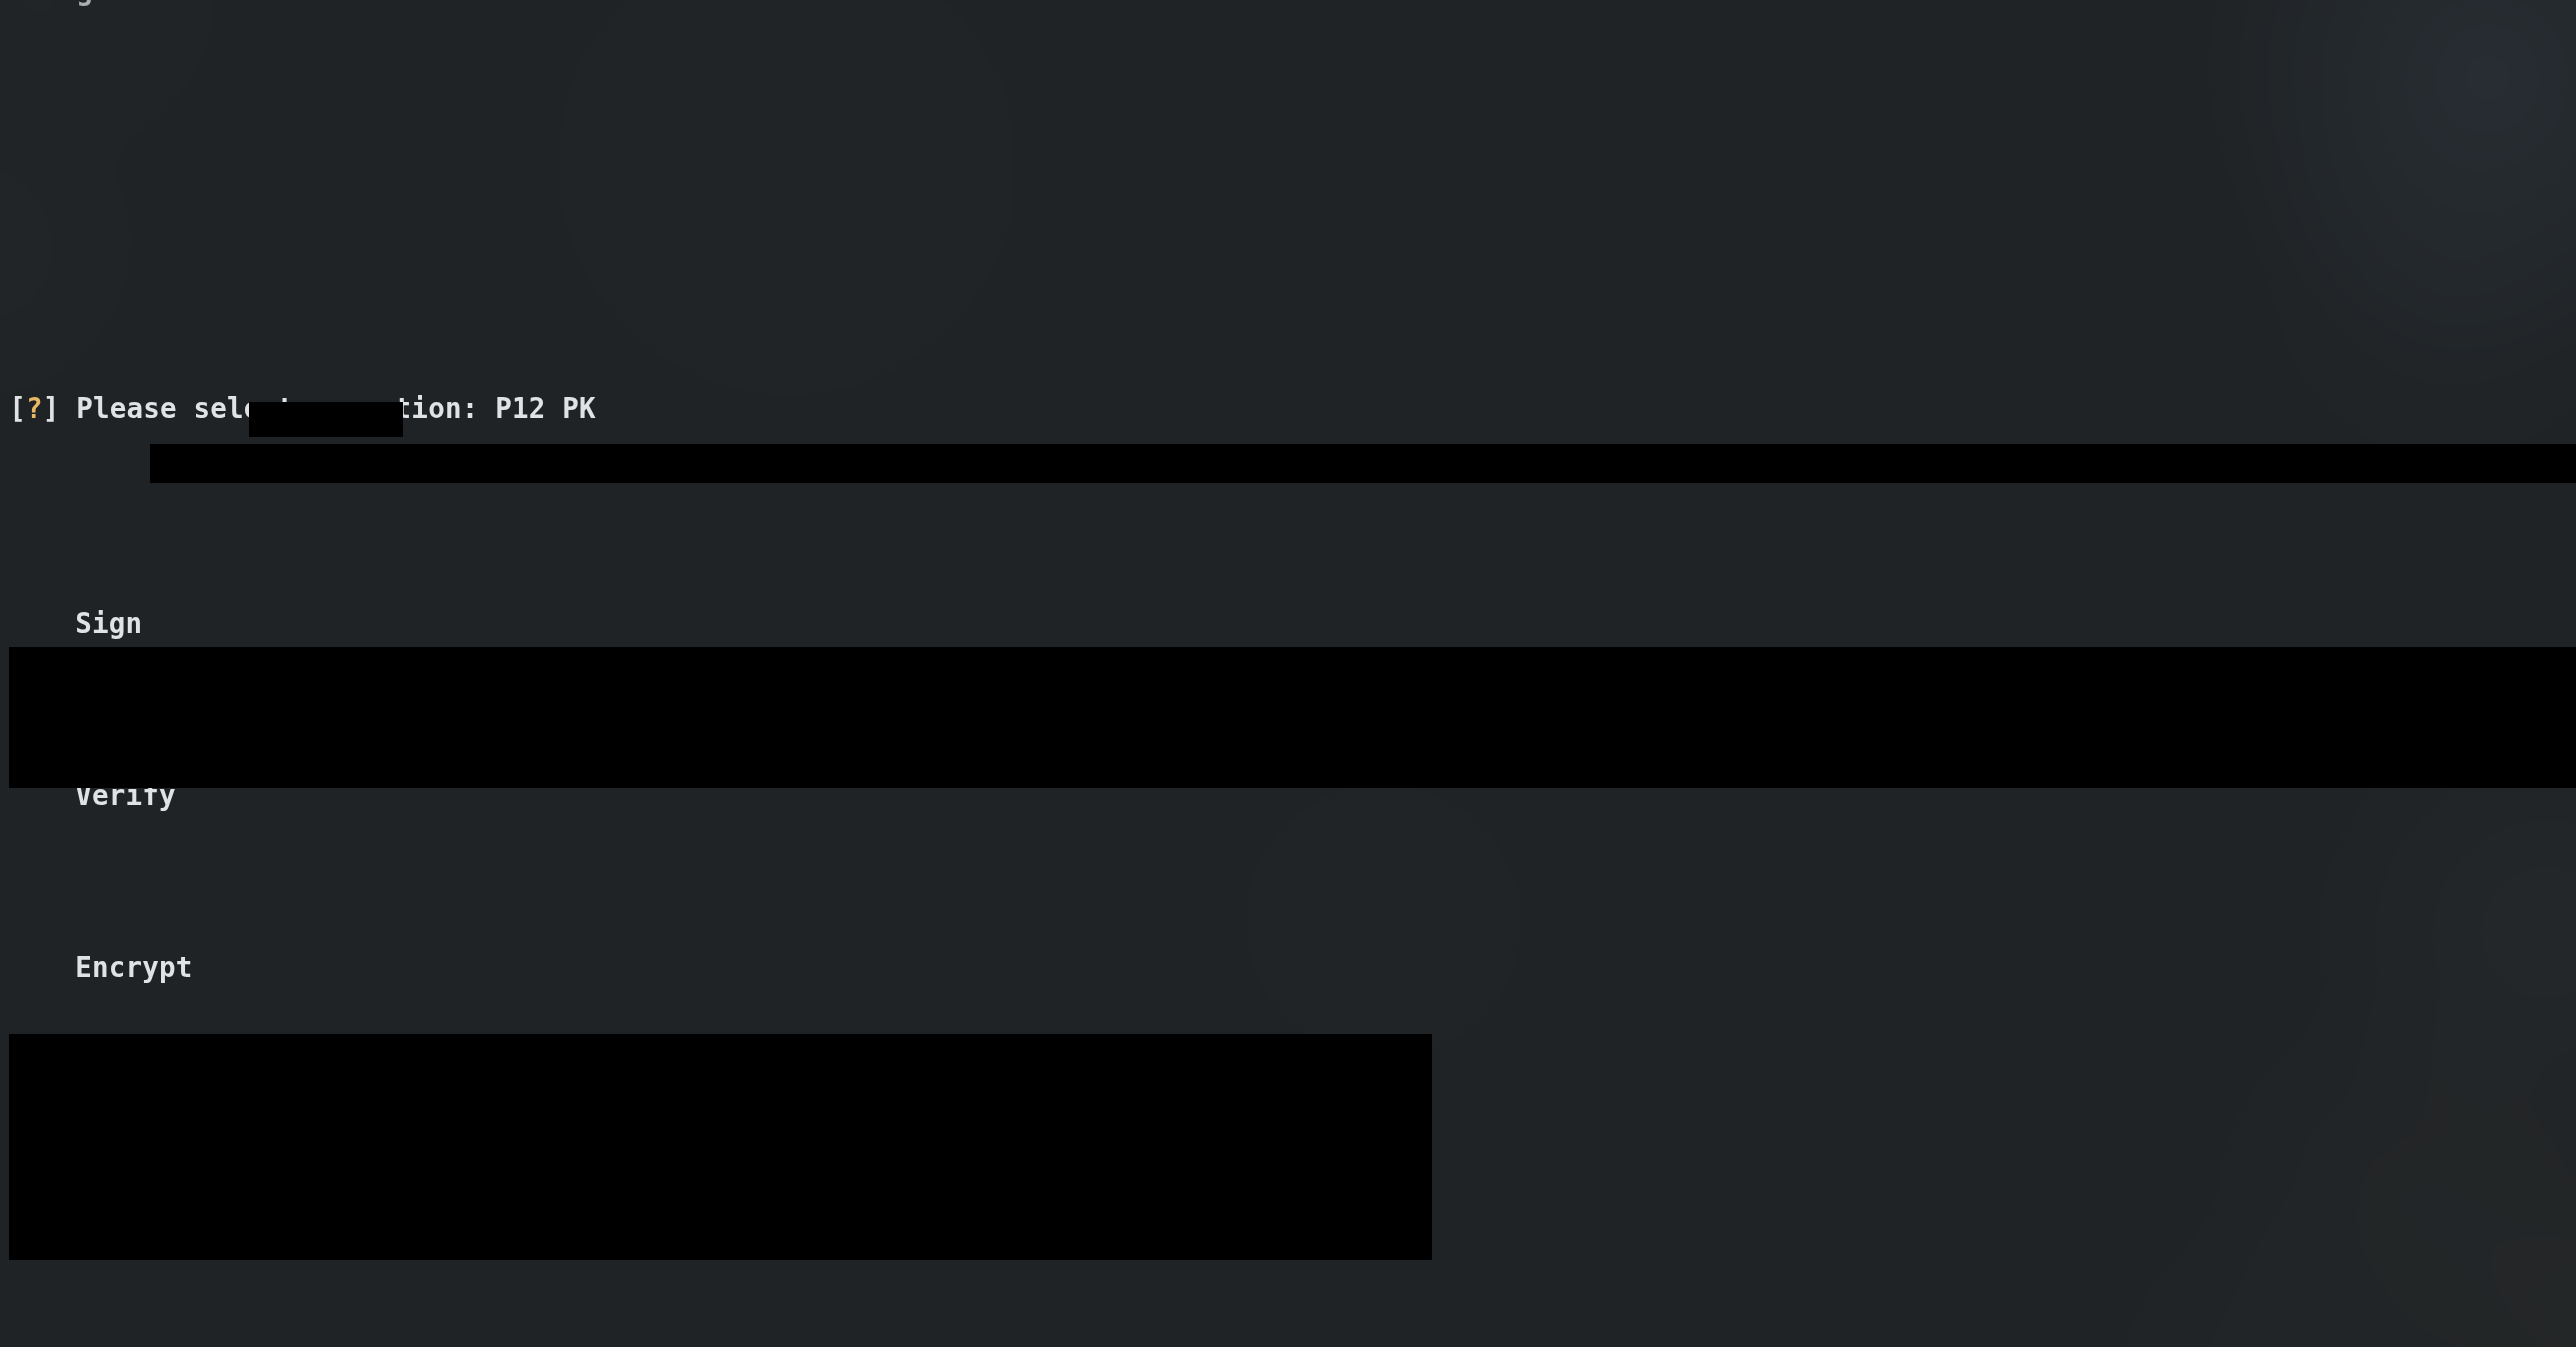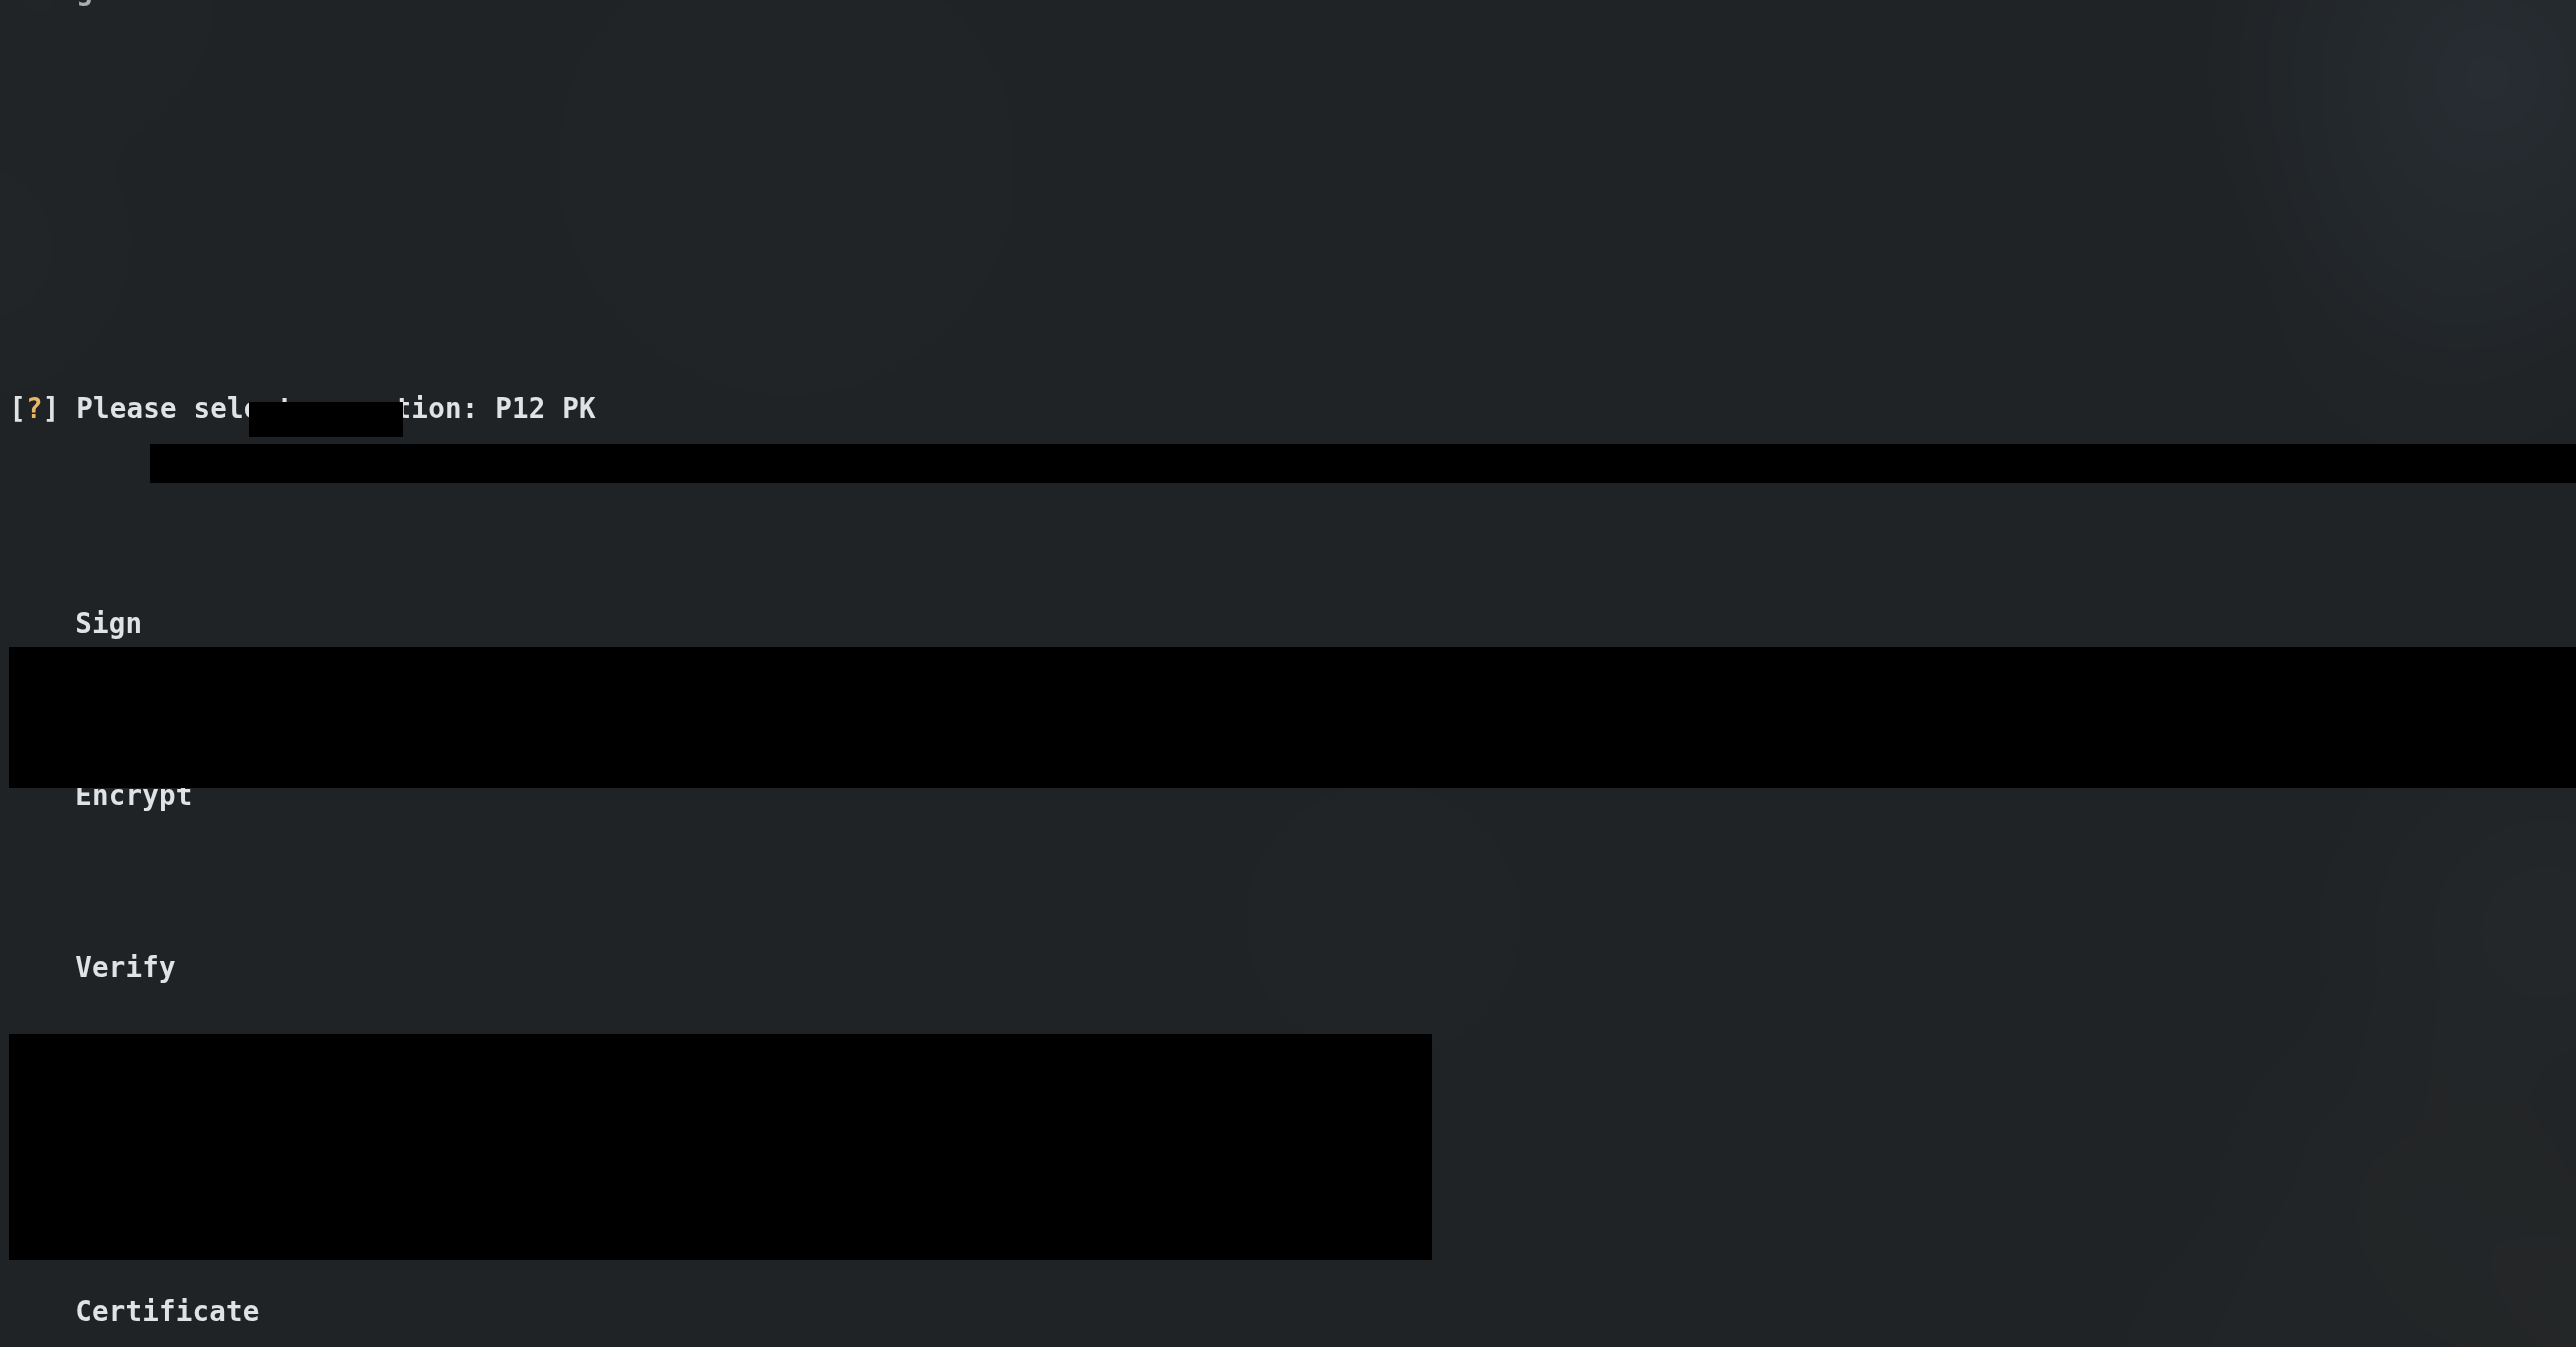--- a/index.html
+++ b/index.html
@@ -79,27 +79,26 @@
   <div id="clipped-line" class="line">  Sign</div>
 
   <div id="content">
 
     
     <div class="line"><span class="q-bracket">[</span><span class="q-mark">?</span><span class="q-bracket">]</span><span> Please select an option:</span><span> P12 PK</span></div>
 
     
     <div class="line"><span class="indent"></span><span>Sign</span></div>
 
+    <div class="line"><span class="indent"></span><span>Verify</span></div>
+
     <div class="line"><span class="indent"></span><span>Encrypt</span></div>
-
-    <div class="line"><span class="indent"></span><span>Verify</span></div>
 
     <div class="line"><span class="indent"></span><span>Decrypt</span></div>
 
-    <div class="line"><span class="indent"></span><span>Certificate</span></div>
 
     
 
     
 
     
 
     
     
 

